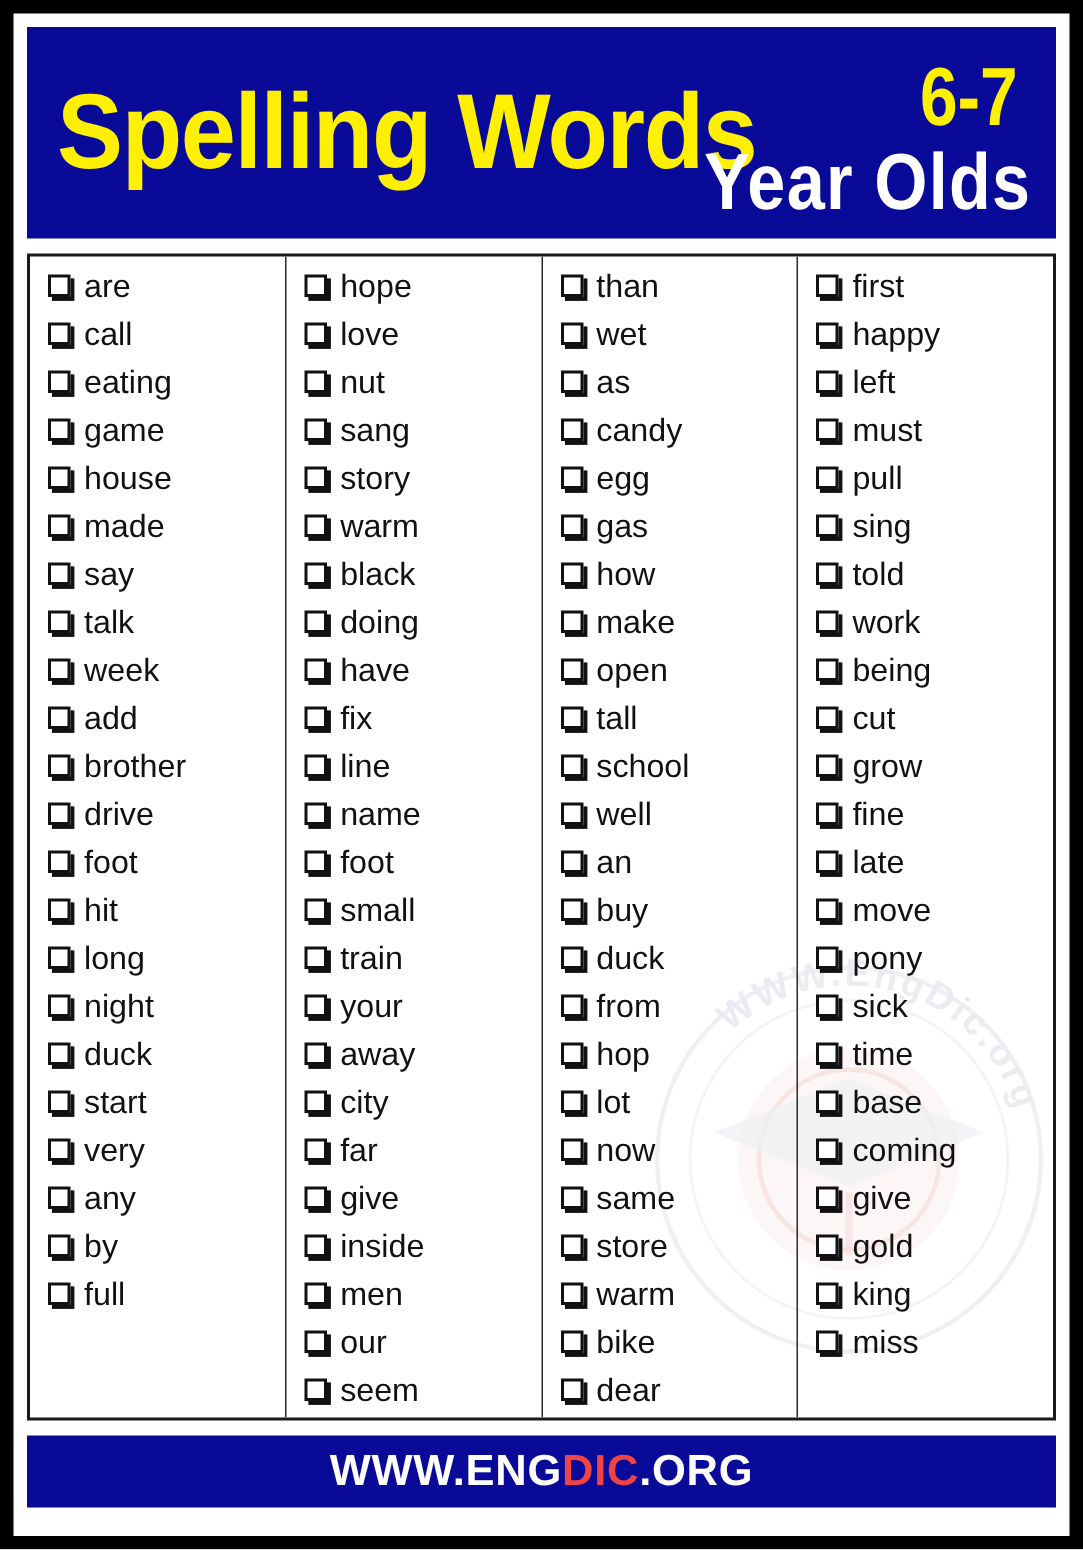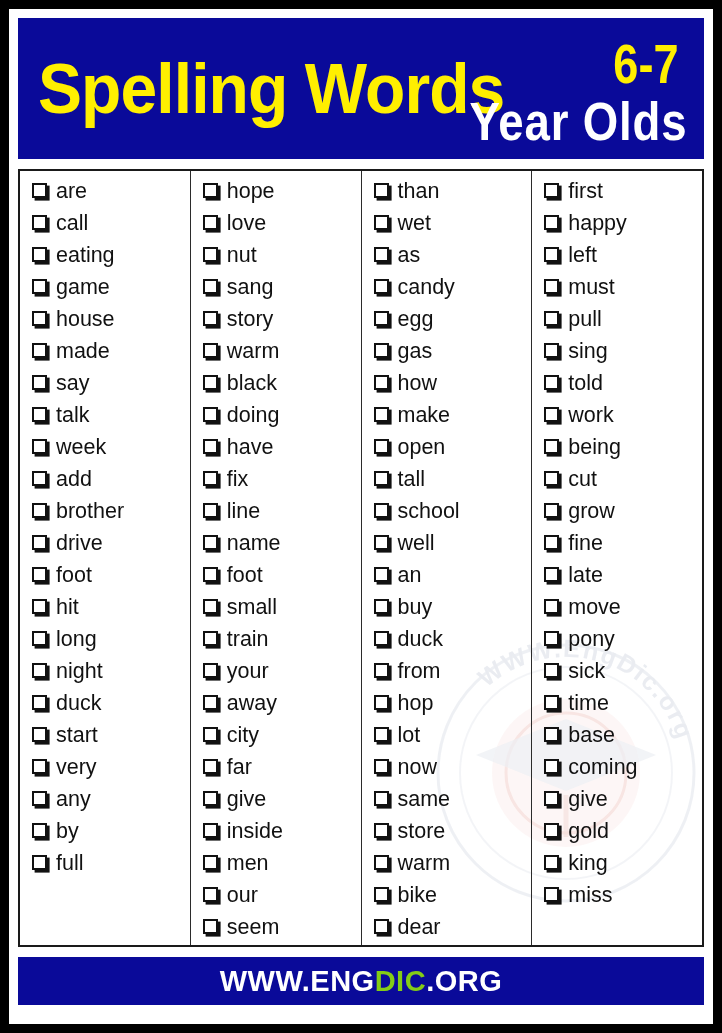--- a/index.html
+++ b/index.html
@@ -176,21 +176,21 @@
     box-sizing: border-box;
   }
   .footer-text {
     font-family: "Liberation Sans", sans-serif;
     font-weight: bold;
     font-size: 29px;
     letter-spacing: 0.5px;
     color: #ffffff;
     white-space: nowrap;
   }
-  .footer-text .hl { color: #84cc16; }
+  .footer-text .hl { color: #ef4444; }
 </style>
 </head>
 <body>
 
 <div class="page">
 
   <div class="content">
 
     <div class="header-banner">
       <div class="title-main">Spelling Words</div>

